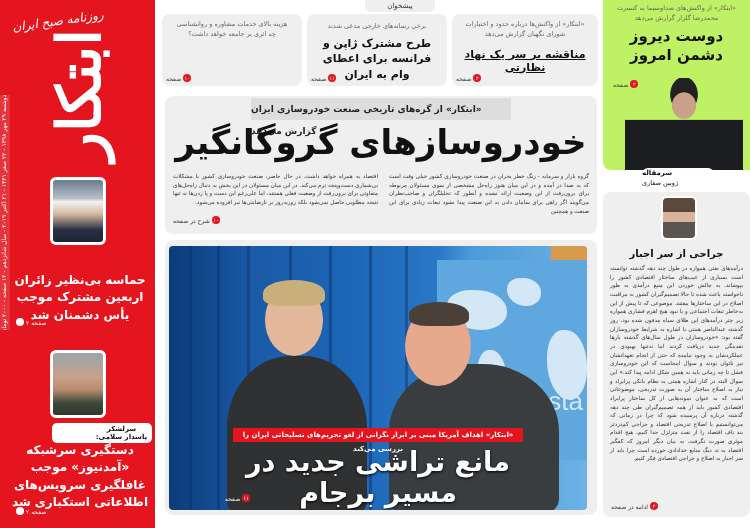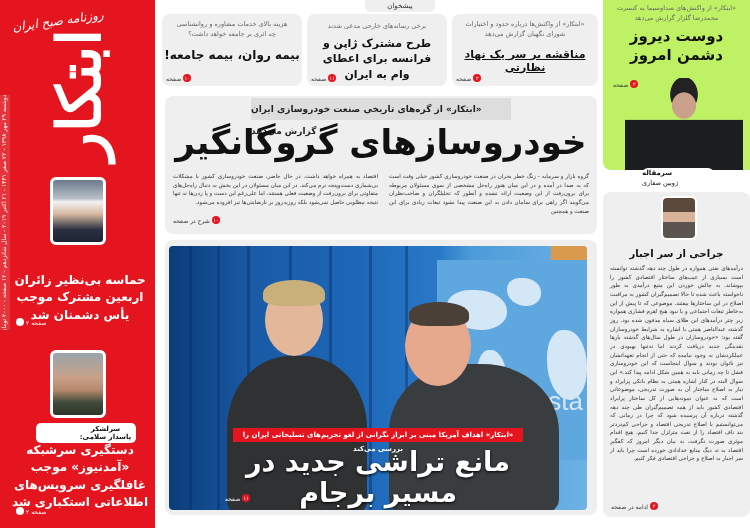--- a/index.html
+++ b/index.html
@@ -11,21 +11,21 @@
   .logo-sub { position: absolute; left: 12px; top: 14px; color: #fff; font-family: "DejaVu Serif", serif; font-size: 12px; font-style: italic; transform: rotate(-8deg); }
   .logo { position: absolute; left: 4px; top: 20px; width: 150px; height: 150px; color: #fff; font-family: "DejaVu Serif", serif; font-weight: bold; font-size: 60px; line-height: 60px; text-align: center; writing-mode: vertical-rl; transform: rotate(180deg); display:flex; align-items:center; justify-content:center; }
   .vertical-date { position: absolute; left: 0; top: 95px; width: 10px; height: 235px; color: #fff; font-size: 6px; writing-mode: vertical-rl; transform: rotate(180deg); text-align: center; overflow: hidden; white-space: nowrap; background:#ffffff22; }
 
   .photo { position: absolute; border: 3px solid #fff; border-radius: 6px; overflow: hidden; }
   .rouhani { left: 50px; top: 177px; width: 56px; height: 68px; background: linear-gradient(180deg,#6a7a8e 0%,#b8c0c6 30%,#f2f2f2 35%,#d6b8a0 55%,#2b3142 80%,#1d2333 100%); }
   .salami { left: 50px; top: 350px; width: 56px; height: 68px; background: linear-gradient(180deg,#9aa4ac 0%,#c9a188 40%,#b5896c 60%,#3f4a3a 80%,#2d362a 100%); }
 
   .cap-white { position: absolute; background: #fff; color: #111; font-size: 7px; font-weight: bold; text-align: center; border-radius: 5px; padding: 2px 4px; }
   .rouhani-cap { left: 28px; top: 250px; width: 124px; }
-  .salami-cap { left: 36px; top: 423px; width: 100px; padding-left: 43px; }
+  .salami-cap { left: 52px; top: 423px; width: 100px; padding-left: 43px; }
 
   .red-head { position: absolute; color: #fff; font-weight: bold; text-align: center; line-height: 1.45; }
   .arbaeen { left: 10px; top: 272px; width: 140px; font-size: 12px; }
   .amadnews { left: 10px; top: 442px; width: 140px; font-size: 12px; }
   .page-ref-white { position: absolute; color: #fff; font-size: 6px; display: flex; align-items: center; gap: 2px; direction: rtl; }
   .page-ref-white .dot { width: 8px; height: 8px; border-radius: 50%; background: #fff; color: #e4151f; font-size: 5px; text-align: center; line-height: 8px; }
   .arbaeen-ref { left: 16px; top: 318px; }
   .amadnews-ref { left: 16px; top: 507px; }
 
   
@@ -103,21 +103,20 @@
   <div class="page-ref-white amadnews-ref">
     <span>صفحه ۲</span>
     <span class="dot"></span>
   </div>
 </div>
 
 <div class="pishkhan-tab">پیشخوان</div>
 
 <div class="card c1">
   <div class="kicker" style="padding:6px 10px 0;">هزینه بالای خدمات مشاوره و روانشناسی چه اثری بر جامعه خواهد داشت؟</div>
-  <div class="head" style="font-size:12px;margin-top:8px;">بیمه روان، بیمه جامعه!</div>
   <div class="page-ref" style="left:4px;top:60px;">
     <span class="dot">۱۰</span>
     <span>صفحه</span>
   </div>
 </div>
 
 <div class="card c2">
   <div class="kicker" style="padding:8px 10px 0;">برخی رسانه‌های خارجی مدعی شدند</div>
   <div class="head" style="font-size:11px;margin-top:4px;line-height:1.4;padding:0 12px;">طرح مشترک ژاپن و فرانسه برای اعطای وام به ایران</div>
   <div class="page-ref" style="left:4px;top:60px;">

